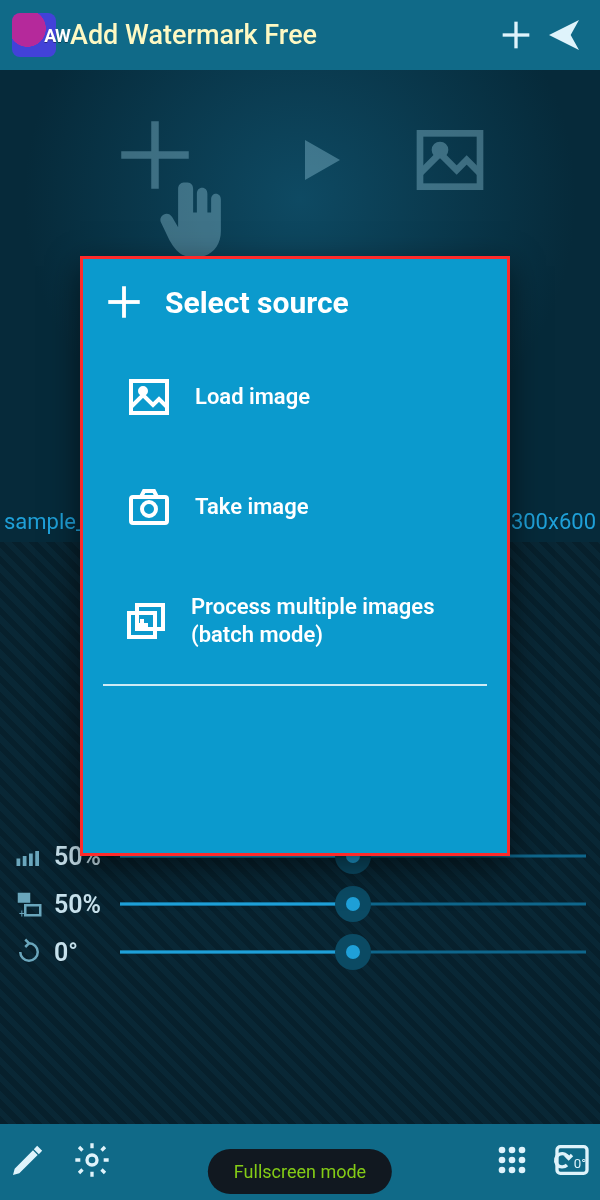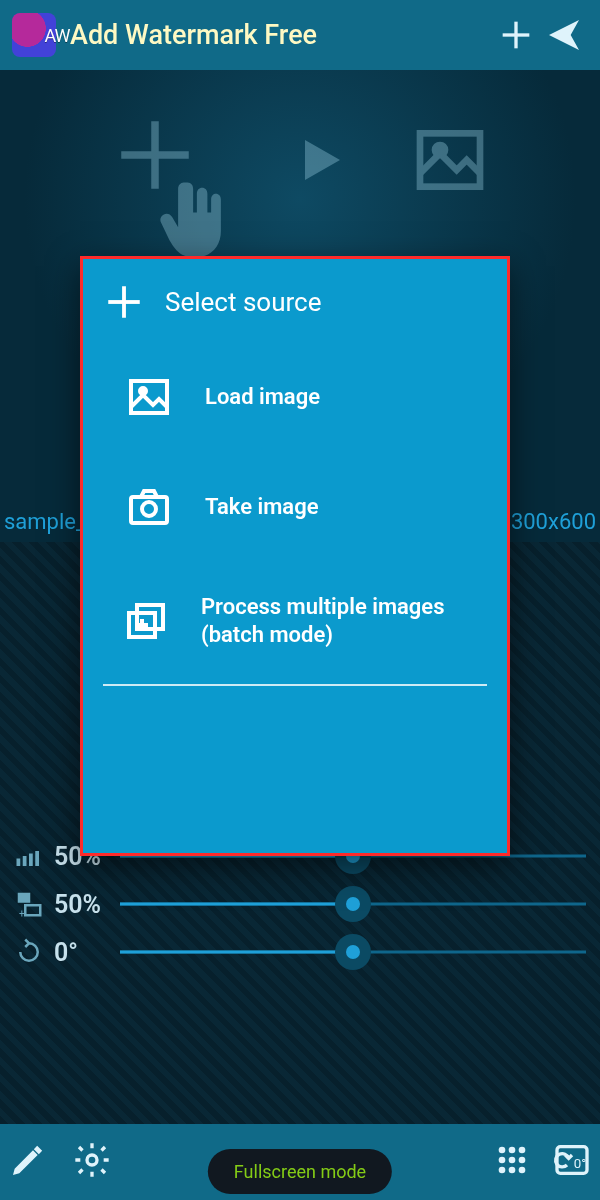--- a/index.html
+++ b/index.html
@@ -2,21 +2,21 @@
 <html><head>
   <meta charset="utf-8">
   <style>
     * { box-sizing: border-box; margin: 0; padding: 0; }
     html, body { width: 600px; height: 1200px; overflow: hidden; font-family: Roboto, Arial, sans-serif; }
     body { background: #062a3a; color: #bfe6f7; position: relative; }
 
     
     .appbar { height: 70px; background: #106a88; display: flex; align-items: center; padding: 0 12px; }
     .app-logo { width: 44px; height: 44px; border-radius: 8px; background: radial-gradient(circle at 35% 35%, #b5299b 0 45%, #4242d8 46% 100%); position: relative; display: flex; align-items: center; justify-content: center; }
-    .app-logo span { font-weight: 400; font-size: 18px; color: #fff; text-shadow: 0 1px 0 #0006; letter-spacing: -1px; margin-left: 46px; }
+    .app-logo span { font-weight: 700; font-size: 18px; color: #fff; text-shadow: 0 1px 0 #0006; letter-spacing: -1px; margin-left: 46px; }
     .app-title { flex: 1; font-size: 27px; font-weight: 500; color: #fef9c3; margin-left: 14px; }
     .ab-btn { width: 48px; height: 48px; display: flex; align-items: center; justify-content: center; color: #dff3fb; }
     .ab-btn svg { width: 40px; height: 40px; }
 
     
     .preview { position: absolute; top: 70px; left: 0; right: 0; height: 430px; background: radial-gradient(ellipse at 50% 30%, #0e4a63 0%, #062a3a 65%); display: flex; align-items: flex-start; justify-content: center; gap: 60px; padding-top: 40px; }
     .preview .ghost { opacity: .35; color: #9fd5e8; }
     .hand-group { position: relative; width: 120px; height: 160px; }
     .hand-group svg.plus { width: 90px; height: 90px; }
     .hand-group svg.hand { position: absolute; left: 40px; top: 60px; width: 90px; height: 100px; }
@@ -47,22 +47,22 @@
     .bb-right { display: flex; gap: 20px; align-items: center; }
 
     
     .modal {
       position: absolute; left: 80px; top: 256px; width: 430px; height: 600px;
       background: #0b9acd; border: 3px solid #ff2a2a; color: #fff; padding: 18px 20px 12px 20px;
       box-shadow: 0 10px 30px #0008;
     }
     .modal-title-row { display: flex; align-items: center; gap: 20px; margin-bottom: 44px; margin-top: 4px; }
     .modal-title-row svg { width: 42px; height: 42px; stroke: #fff; }
-    .modal-title { font-size: 26px; font-weight: 400; }
-    .modal-item { display: flex; align-items: center; gap: 30px; padding: 6px 0 6px 20px; margin-bottom: 50px; cursor: pointer; }
+    .modal-title { font-size: 30px; font-weight: 700; }
+    .modal-item { display: flex; align-items: center; gap: 20px; padding: 6px 0 6px 20px; margin-bottom: 50px; cursor: pointer; }
     .modal-item .mi-ico { width: 52px; display: flex; justify-content: center; }
     .modal-item .mi-ico svg { width: 48px; height: 48px; }
     .modal-item .mi-txt { font-size: 22px; font-weight: 600; line-height: 1.25; }
     .modal-sep { height: 2px; background: #ffffffcc; margin: -20px 0 18px 0; }
     .modal .last { margin-bottom: 10px; }
 
     
     .toast { position: absolute; left: 50%; bottom: 6px; transform: translateX(-50%); background: #111820; color: #84cc16; font-size: 18px; padding: 12px 26px; border-radius: 26px; }
   </style>
 </head>

